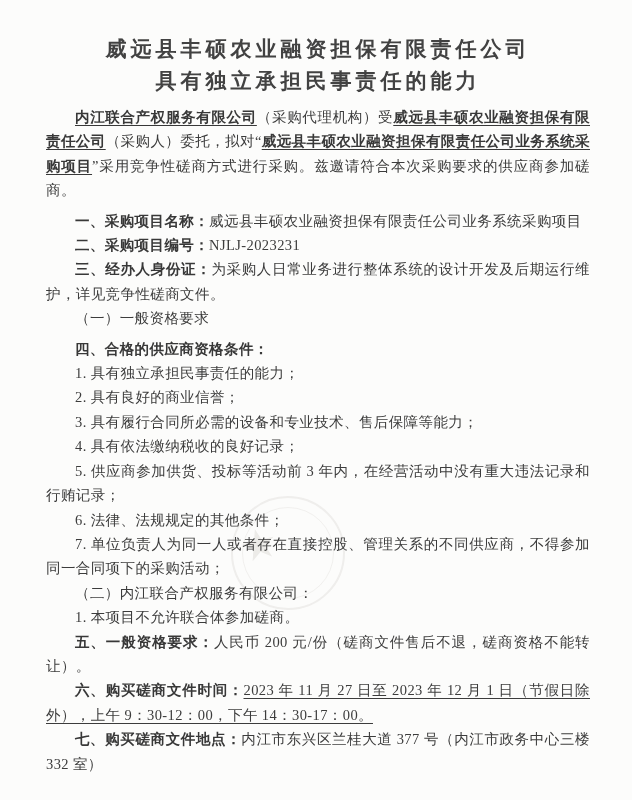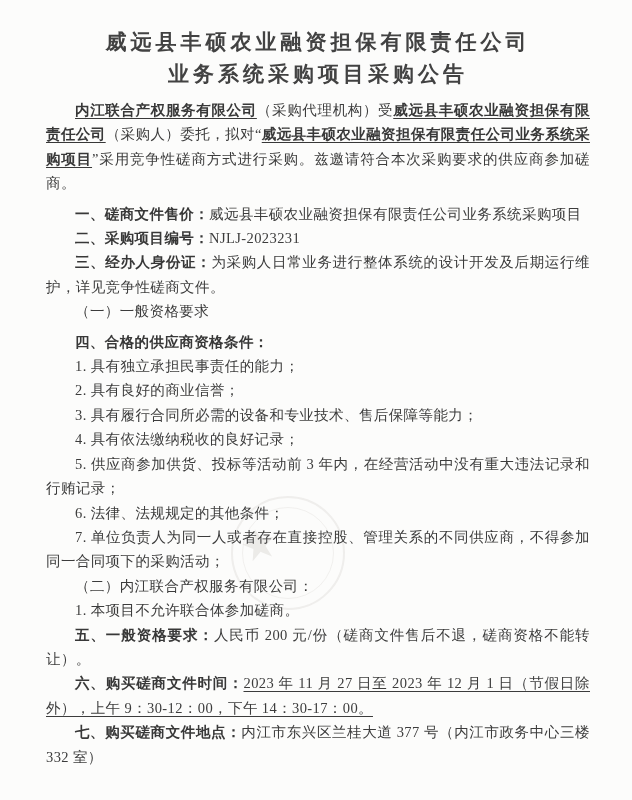--- a/index.html
+++ b/index.html
@@ -14,21 +14,21 @@
     margin: 0;
     background: #fcfcfb;
     overflow: hidden;
     font-family: "Liberation Serif", "DejaVu Serif", serif;
     color: #3c3c3c;
     box-sizing: border-box;
   }
   .content {
     position: relative;
     z-index: 2;
-    padding: 26px 42px 0 46px;
+    padding: 33px 42px 0 46px;
   }
   .doc-title {
     margin: 0 0 8px 0;
     text-align: center;
     font-size: 21px;
     font-weight: 700;
     letter-spacing: 4px;
     line-height: 32px;
     color: #424242;
   }
@@ -93,26 +93,26 @@
   <div class="seal">
     <div class="seal-ring-outer"></div>
     <div class="seal-ring-inner"></div>
     <div class="seal-star">★</div>
   </div>
 
   <div class="content">
 
     <h1 class="doc-title">
       <span class="title-line">威远县丰硕农业融资担保有限责任公司</span>
-      <span class="title-line">业务系统采购项目采购公告</span>
+      <span class="title-line">具有独立承担民事责任的能力</span>
     </h1>
 
     <p class="body"><span class="b u">内江联合产权服务有限公司</span><span>（采购代理机构）受</span><span class="b u">威远县丰硕农业融资担保有限责任公司</span><span>（采购人）委托，拟对“</span><span class="b u">威远县丰硕农业融资担保有限责任公司业务系统采购项目</span><span>”采用竞争性磋商方式进行采购。兹邀请符合本次采购要求的供应商参加磋商。</span></p>
 
-    <p class="body gap-sm"><span class="b">一、磋商文件售价：</span><span>威远县丰硕农业融资担保有限责任公司业务系统采购项目</span></p>
+    <p class="body gap-sm"><span class="b">一、采购项目名称：</span><span>威远县丰硕农业融资担保有限责任公司业务系统采购项目</span></p>
 
     <p class="body"><span class="b">二、采购项目编号：</span><span>NJLJ-2023231</span></p>
 
     <p class="body"><span class="b">三、经办人身份证：</span><span>为采购人日常业务进行整体系统的设计开发及后期运行维护，详见竞争性磋商文件。</span></p>
 
     <p class="body">（一）一般资格要求</p>
 
     <p class="body b gap-sm">四、合格的供应商资格条件：</p>
 
     <p class="body">1. 具有独立承担民事责任的能力；</p>

